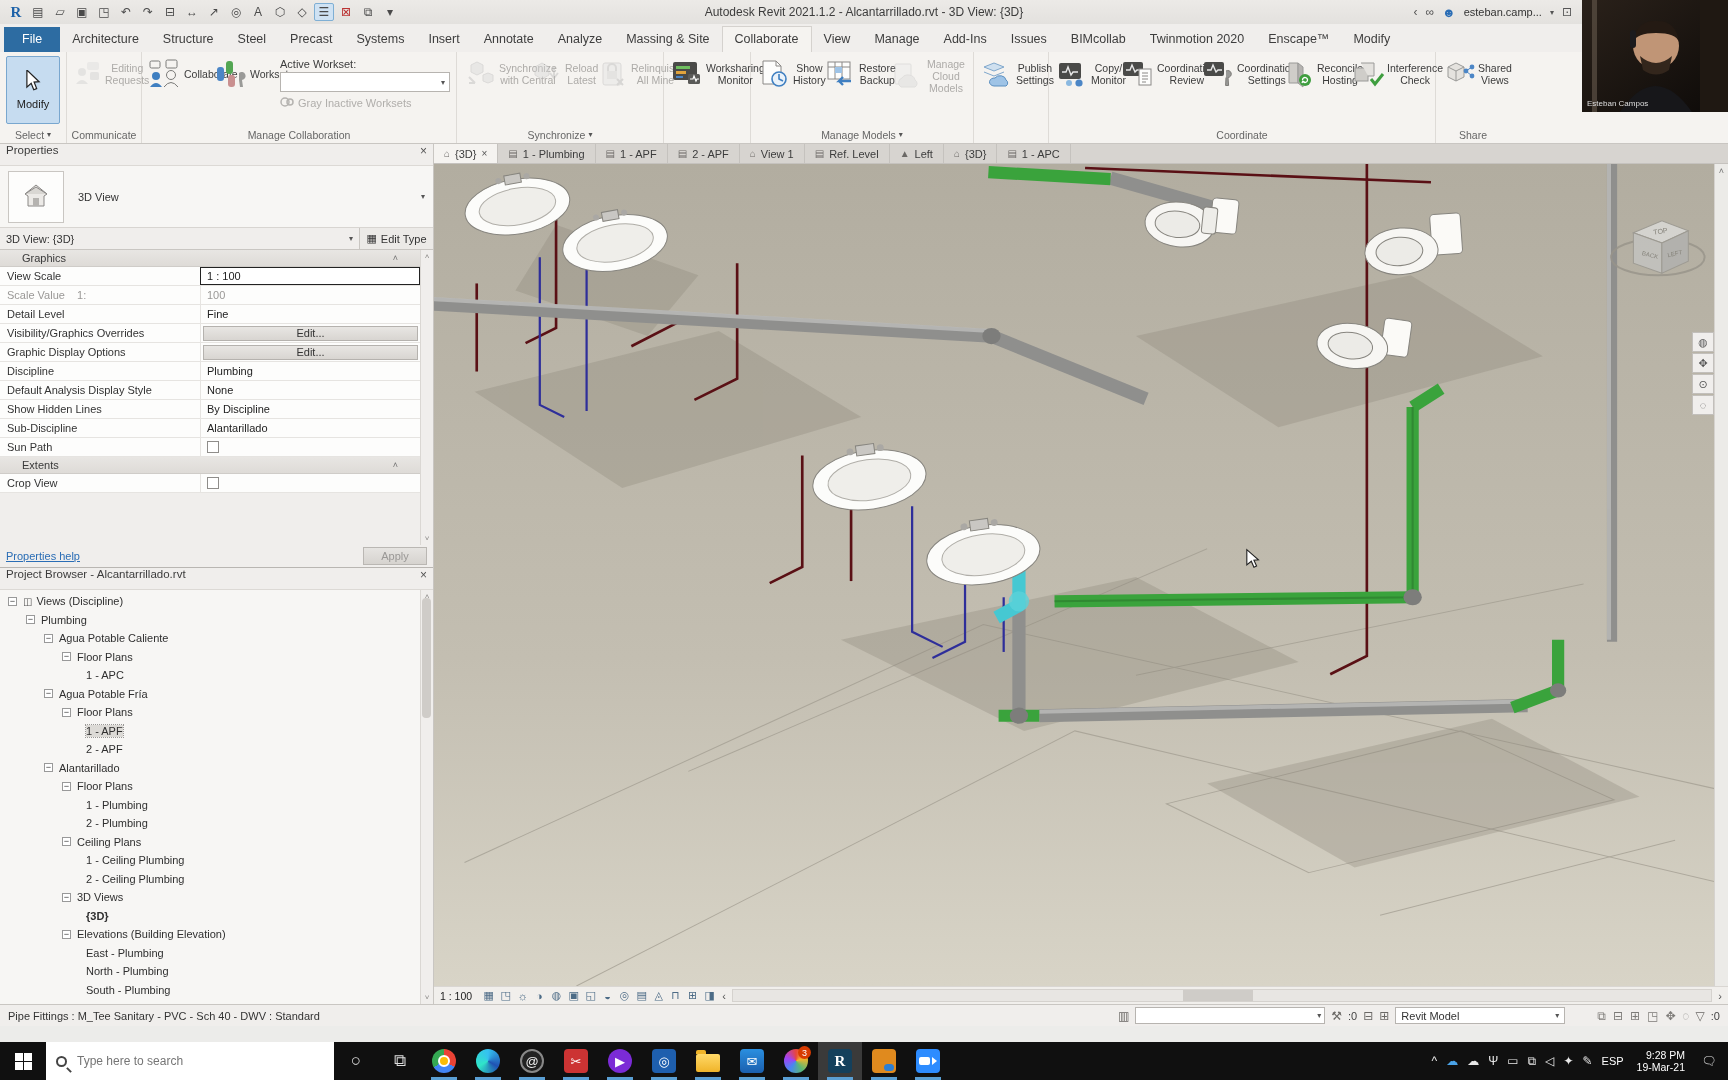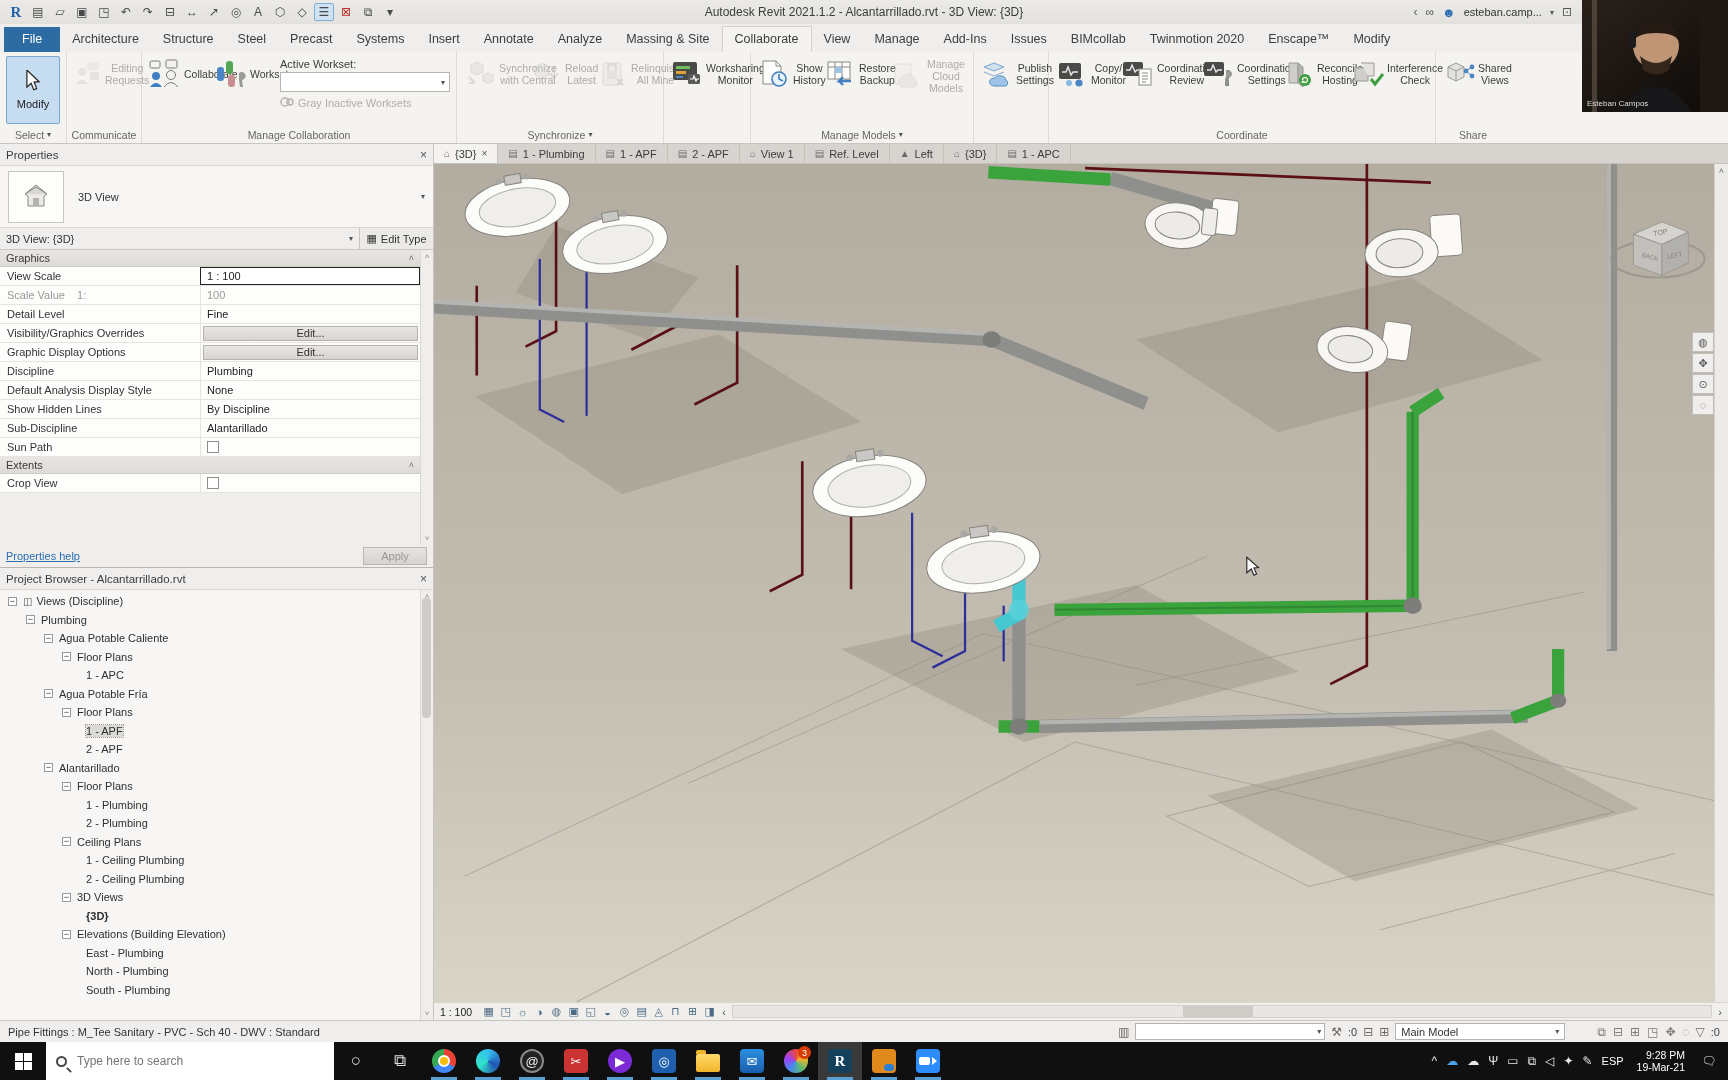--- a/index.html
+++ b/index.html
@@ -45,32 +45,32 @@
   .ws-combo{width:170px;height:20px;background:#fff;border:1px solid #b7b4b0;display:flex;align-items:center;justify-content:flex-end;padding:0 4px;color:#777;margin-top:2px;}
   .ws-col{display:flex;flex-direction:column;padding-top:2px;}
   .ws-label{font-size:11px;color:#3c3c3c;}
   .gray-inactive{display:flex;align-items:center;gap:4px;color:#b0aeab;margin-top:4px;font-size:11px;}
   .dd{font-size:8px;color:#555;}
 
   
   .workspace{flex:1;display:flex;min-height:0;}
   .leftcol{width:434px;display:flex;flex-direction:column;background:#f0eeec;border-right:1px solid #c9c6c2;}
 
-  .panel-h{height:22px;display:flex;align-items:center;padding:0 6px;color:#3c3c3c;font-size:11.5px;background:#f0eeec;border-bottom:1px solid #dcd9d5;gap:47px;}
+  .panel-h{height:22px;display:flex;padding:0 6px;color:#3c3c3c;font-size:11.5px;background:#f0eeec;border-bottom:1px solid #dcd9d5;gap:47px;}
   .panel-h .x{margin-left:auto;color:#555;font-size:12px;cursor:default;}
 
   
   .props{height:424px;display:flex;flex-direction:column;border-bottom:1px solid #b9b6b2;}
   .type-sel{height:62px;display:flex;align-items:center;gap:14px;background:#f7f6f4;border-bottom:1px solid #d8d5d1;padding:4px 8px;}
   .type-thumb{width:56px;height:52px;background:#fdfdfc;border:1px solid #c9c6c2;display:flex;align-items:center;justify-content:center;}
   .selrow{height:22px;display:flex;align-items:stretch;border-bottom:1px solid #c9c6c2;}
   .selbox{flex:1;display:flex;align-items:center;padding:0 6px;background:#f0eeec;}
   .selbox .dd{margin-left:auto;}
   .edittype{width:74px;border-left:1px solid #c9c6c2;display:flex;align-items:center;justify-content:center;gap:4px;background:#eceae7;font-size:11px;}
-  .sect{height:17px;background:linear-gradient(#e8e6e3,#dedbd7);display:flex;align-items:center;padding:0 6px;color:#3a3a3a;border-bottom:1px solid #cfccc8;}
+  .sect{height:17px;background:linear-gradient(#e8e6e3,#dedbd7);display:flex;align-items:center;padding:0 22px;color:#3a3a3a;border-bottom:1px solid #cfccc8;}
   .sect .caret{margin-left:auto;color:#777;font-size:9px;}
   .prow{height:19px;display:flex;border-bottom:1px solid #e6e4e1;background:#fdfdfc;}
   .plabel{width:200px;display:flex;align-items:center;padding:0 7px;color:#333;}
   .plabel.gray,.pvalue.gray{color:#9a9896;}
   .plabel.pre{white-space:pre;}
   .pvalue{flex:1;border-left:1px solid #e6e4e1;display:flex;align-items:center;padding:0 6px;color:#222;}
   .pvalue.focus{border:1px solid #222;background:#fff;}
   .pvalue.btncell{padding:1px 2px;}
   .editbtn{flex:1;height:15px;background:linear-gradient(#e8e6e3,#d8d5d1);border:1px solid #b5b2ae;display:flex;align-items:center;justify-content:center;color:#333;}
   .chk{width:12px;height:12px;border:1px solid #8f8d8a;background:#fff;}
@@ -123,21 +123,21 @@
   .sb-sel{color:#333;margin-right:auto;}
   .sb-ico{color:#6b6966;font-size:12px;}
   .sb-combo{width:190px;height:17px;background:#fff;border:1px solid #b7b4b0;display:flex;align-items:center;justify-content:flex-end;padding:0 3px;color:#999;font-size:9px;}
   .sb-combo2{width:170px;height:17px;background:#fff;border:1px solid #b7b4b0;display:flex;align-items:center;padding:0 5px;color:#333;}
   .sb-combo2 .dd{margin-left:auto;}
   .sb-cnt{color:#444;}
   .sb-right{display:flex;align-items:center;gap:7px;margin-left:26px;}
   .sb-right .sb-ico{color:#7d7b78;}
 
   
-  .taskbar{height:38px;background:#101010;display:flex;align-items:stretch;color:#fff;flex:0 0 auto;}
+  .taskbar{height:38px;background:#101010;display:flex;align-items:stretch;color:#fff;flex:0 0 auto;margin-top:16px;}
   .startbtn{width:46px;display:flex;align-items:center;justify-content:center;}
   .winlogo{display:grid;grid-template-columns:8px 8px;grid-template-rows:8px 8px;gap:1px;}
   .winlogo div{background:#fff;}
   .searchbox{width:288px;background:#fff;display:flex;align-items:center;gap:8px;padding:0 10px;margin:0;}
   .mag{width:11px;height:11px;border:2px solid #444;border-radius:50%;position:relative;flex:0 0 auto;}
   .mag::after{content:"";position:absolute;width:2px;height:6px;background:#444;left:10px;top:9px;transform:rotate(-45deg);}
   .searchbox input{border:none;outline:none;font-size:12px;color:#333;width:100%;font-family:inherit;background:transparent;}
   .tb-apps{display:flex;align-items:stretch;}
   .tb-app{width:44px;display:flex;align-items:center;justify-content:center;position:relative;}
   .tb-app.running::after{content:"";position:absolute;bottom:0;left:9px;right:9px;height:3px;background:#5a9fd4;}
@@ -1042,21 +1042,21 @@
     <span class="sb-sel">Pipe Fittings : M_Tee Sanitary - PVC - Sch 40 - DWV : Standard</span>
     <span class="sb-ico">▥</span>
     <div class="sb-combo">
         <span class="dd">▾</span>
       </div>
     <span class="sb-ico">⚒</span>
     <span class="sb-cnt">:0</span>
     <span class="sb-ico">⊟</span>
     <span class="sb-ico">⊞</span>
     <div class="sb-combo2">
-      <span>Main Model</span>
+      <span>Revit Model</span>
         <span class="dd">▾</span>
     </div>
     <div class="sb-right">
 
     <span class="sb-ico">⧉</span>
         <span class="sb-ico">⊟</span>
         <span class="sb-ico">⊞</span>
         <span class="sb-ico">◳</span>
         <span class="sb-ico">✥</span>
         <span class="sb-ico">◌</span>

